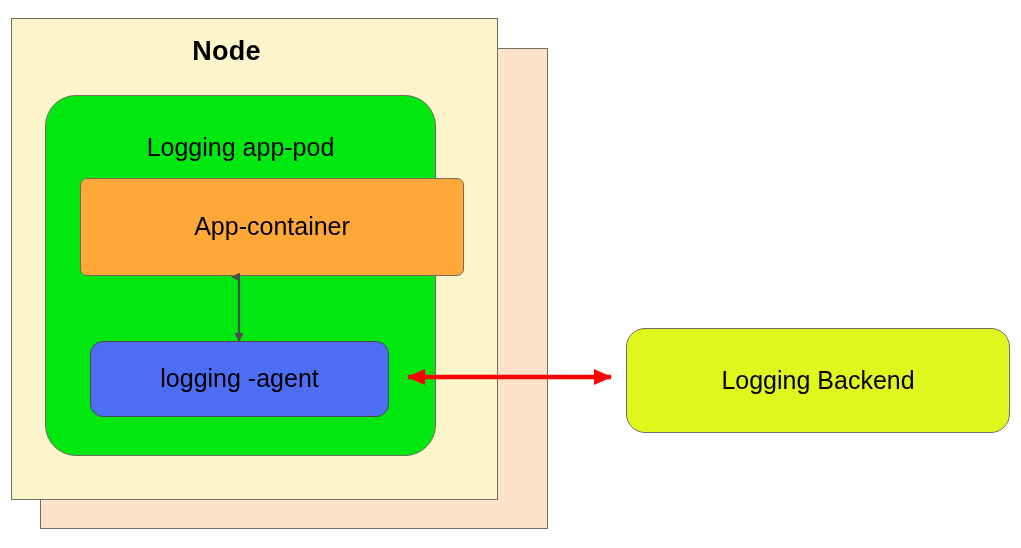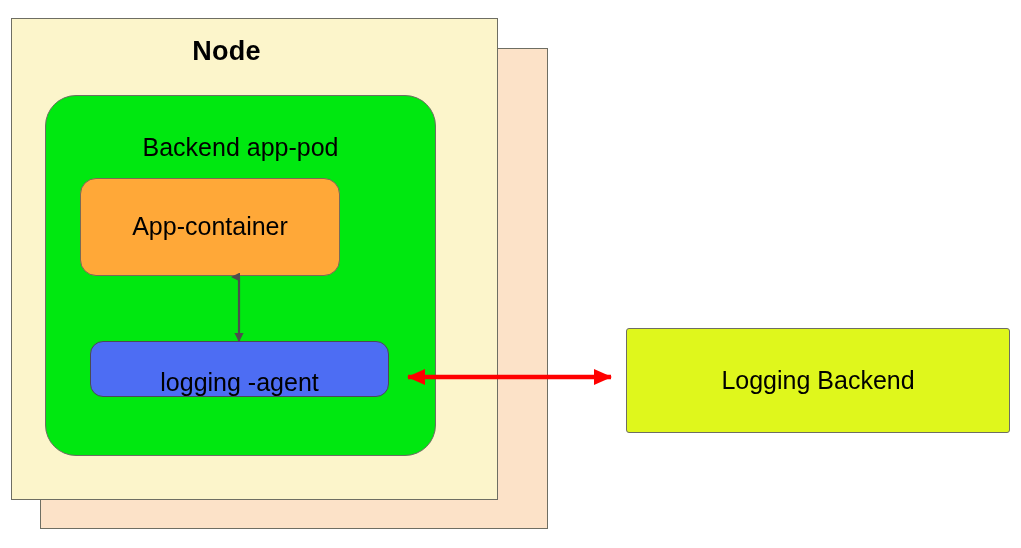--- a/index.html
+++ b/index.html
@@ -84,50 +84,49 @@
     width: 391px;
     text-align: center;
     font-size: 25px;
     color: #000000;
   }
 
   
   .app-container {
     left: 80px;
     top: 178px;
-    width: 260px;
+    width: 384px;
     height: 98px;
     background: #ffa838;
     border: 1.6px solid #7a6a55;
-    border-radius: 16px;
+    border-radius: 7px;
   }
   .app-container .shape-label { font-size: 25px; }
 
   
   .logging-agent {
     left: 90px;
     top: 341px;
     width: 299px;
-    height: 56px;
+    height: 76px;
     background: #4d6df3;
     border: 1.6px solid #4a4a55;
     border-radius: 13px;
-    align-items: flex-end;
   }
   .logging-agent .shape-label { font-size: 25px; }
 
   
   .logging-backend {
     left: 626px;
     top: 328px;
     width: 384px;
     height: 105px;
     background: #dff71c;
     border: 1.6px solid #6e6e63;
-    border-radius: 3px;
+    border-radius: 19px;
   }
   .logging-backend .shape-label { font-size: 25px; }
 
   
   .connector {
     position: absolute;
     overflow: visible;
   }
   .connector-vertical {
     left: 214px;
@@ -147,21 +146,21 @@
 
 <div id="diagram-canvas">
 
   <div class="shape node-back"></div>
 
   <div class="shape node-front"></div>
 
   <div class="node-title">Node</div>
 
   <div class="shape pod"></div>
-  <div class="pod-title">Backend app-pod</div>
+  <div class="pod-title">Logging app-pod</div>
 
   <div class="shape app-container">
     <span class="shape-label">App-container</span>
   </div>
 
   <svg class="connector connector-vertical" viewBox="0 0 50 78" width="50" height="78">
     <defs>
       <marker id="gray-arrow-up" markerWidth="9" markerHeight="9" refX="4.5" refY="8" orient="auto" markerUnits="userSpaceOnUse">
         <path d="M 4.5 0 L 9 9 L 0 9 Z" fill="#4d4d4d"></path>
       </marker>

